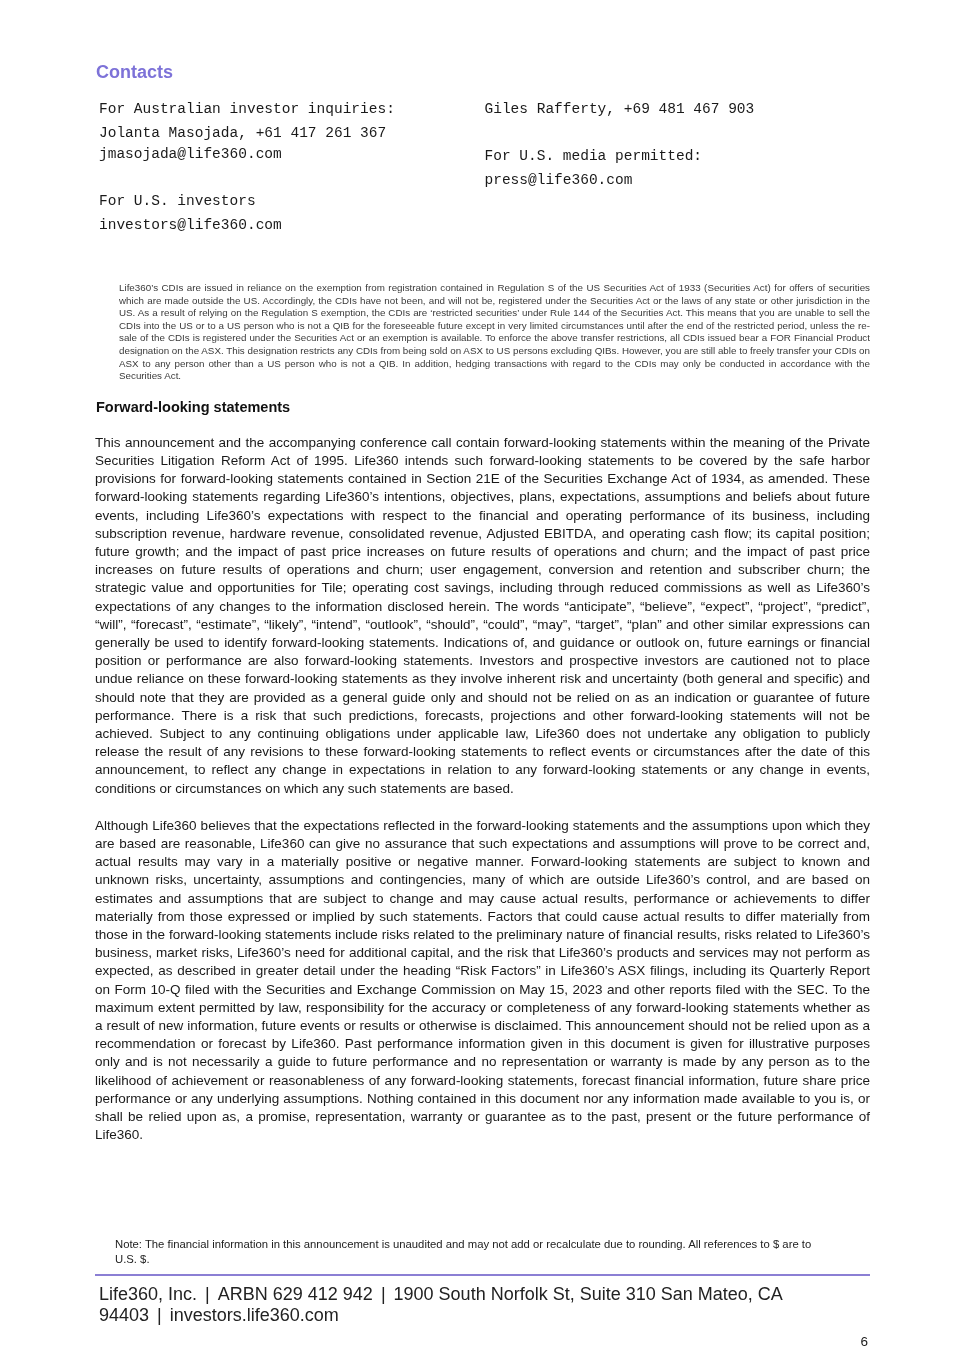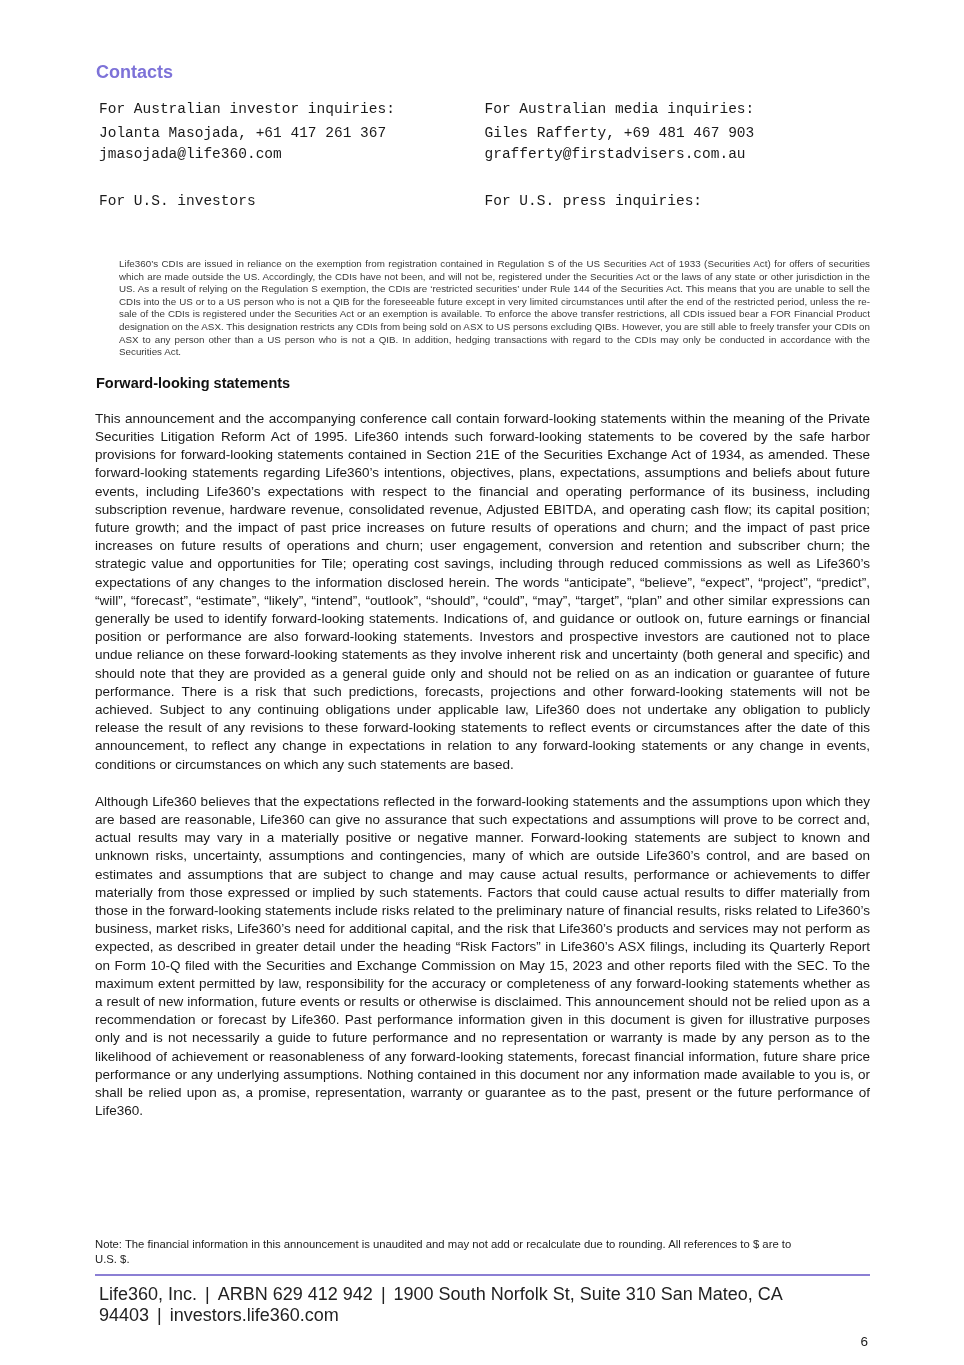--- a/index.html
+++ b/index.html
@@ -57,21 +57,21 @@
     font-size: 13.5px;
     line-height: 18.2px;
     text-align: justify;
     color: #191919;
   }
   .spacer { flex: 1; }
   .note {
     font-size: 11.3px;
     line-height: 14.5px;
     color: #222222;
-    margin-left: 0;
+    margin-left: 20px;
     margin-bottom: 8px;
     max-width: 700px;
   }
   .footer-rule {
     border: none;
     border-top: 2px solid #8b7fd4;
     margin: 0 0 8px 0;
   }
   .footer-text {
     font-size: 18px;
@@ -96,30 +96,30 @@
 
   <div class="contacts-grid">
     <div class="contacts-col">
       <div class="contact-group">
         <div class="contact-line contact-label">For Australian investor inquiries:</div>
         <div class="contact-line">Jolanta Masojada, +61 417 261 367</div>
         <div class="contact-line">jmasojada@life360.com</div>
       </div>
       <div class="contact-group us-group">
         <div class="contact-line contact-label">For U.S. investors</div>
+        <div class="contact-line">investors@life360.com</div>
       </div>
     </div>
     <div class="contacts-col">
       <div class="contact-group">
-        <div class="contact-line contact-label">For Australian media inquiries:</div>
         <div class="contact-line">Giles Rafferty, +69 481 467 903</div>
-        <div class="contact-line">grafferty@firstadvisers.com.au</div>
       </div>
       <div class="contact-group us-group">
-        <div class="contact-line contact-label">For U.S. press inquiries:</div>
+        <div class="contact-line contact-label">For U.S. media permitted:</div>
+        <div class="contact-line">press@life360.com</div>
       </div>
     </div>
   </div>
 
   <p class="smallprint">Life360’s CDIs are issued in reliance on the exemption from registration contained in Regulation S of the US Securities Act of 1933 (Securities Act) for offers of securities which are made outside the US. Accordingly, the CDIs have not been, and will not be, registered under the Securities Act or the laws of any state or other jurisdiction in the US. As a result of relying on the Regulation S exemption, the CDIs are ‘restricted securities’ under Rule 144 of the Securities Act. This means that you are unable to sell the CDIs into the US or to a US person who is not a QIB for the foreseeable future except in very limited circumstances until after the end of the restricted period, unless the re-sale of the CDIs is registered under the Securities Act or an exemption is available. To enforce the above transfer restrictions, all CDIs issued bear a FOR Financial Product designation on the ASX. This designation restricts any CDIs from being sold on ASX to US persons excluding QIBs. However, you are still able to freely transfer your CDIs on ASX to any person other than a US person who is not a QIB. In addition, hedging transactions with regard to the CDIs may only be conducted in accordance with the Securities Act.</p>
 
   <h2 class="fls-heading">Forward-looking statements</h2>
 
   <p class="body-para">This announcement and the accompanying conference call contain forward-looking statements within the meaning of the Private Securities Litigation Reform Act of 1995. Life360 intends such forward-looking statements to be covered by the safe harbor provisions for forward-looking statements contained in Section 21E of the Securities Exchange Act of 1934, as amended. These forward-looking statements regarding Life360’s intentions, objectives, plans, expectations, assumptions and beliefs about future events, including Life360’s expectations with respect to the financial and operating performance of its business, including subscription revenue, hardware revenue, consolidated revenue, Adjusted EBITDA, and operating cash flow; its capital position; future growth; and the impact of past price increases on future results of operations and churn; and the impact of past price increases on future results of operations and churn; user engagement, conversion and retention and subscriber churn; the strategic value and opportunities for Tile; operating cost savings, including through reduced commissions as well as Life360’s expectations of any changes to the information disclosed herein. The words “anticipate”, “believe”, “expect”, “project”, “predict”, “will”, “forecast”, “estimate”, “likely”, “intend”, “outlook”, “should”, “could”, “may”, “target”, “plan” and other similar expressions can generally be used to identify forward-looking statements. Indications of, and guidance or outlook on, future earnings or financial position or performance are also forward-looking statements. Investors and prospective investors are cautioned not to place undue reliance on these forward-looking statements as they involve inherent risk and uncertainty (both general and specific) and should note that they are provided as a general guide only and should not be relied on as an indication or guarantee of future performance. There is a risk that such predictions, forecasts, projections and other forward-looking statements will not be achieved. Subject to any continuing obligations under applicable law, Life360 does not undertake any obligation to publicly release the result of any revisions to these forward-looking statements to reflect events or circumstances after the date of this announcement, to reflect any change in expectations in relation to any forward-looking statements or any change in events, conditions or circumstances on which any such statements are based.</p>
 

